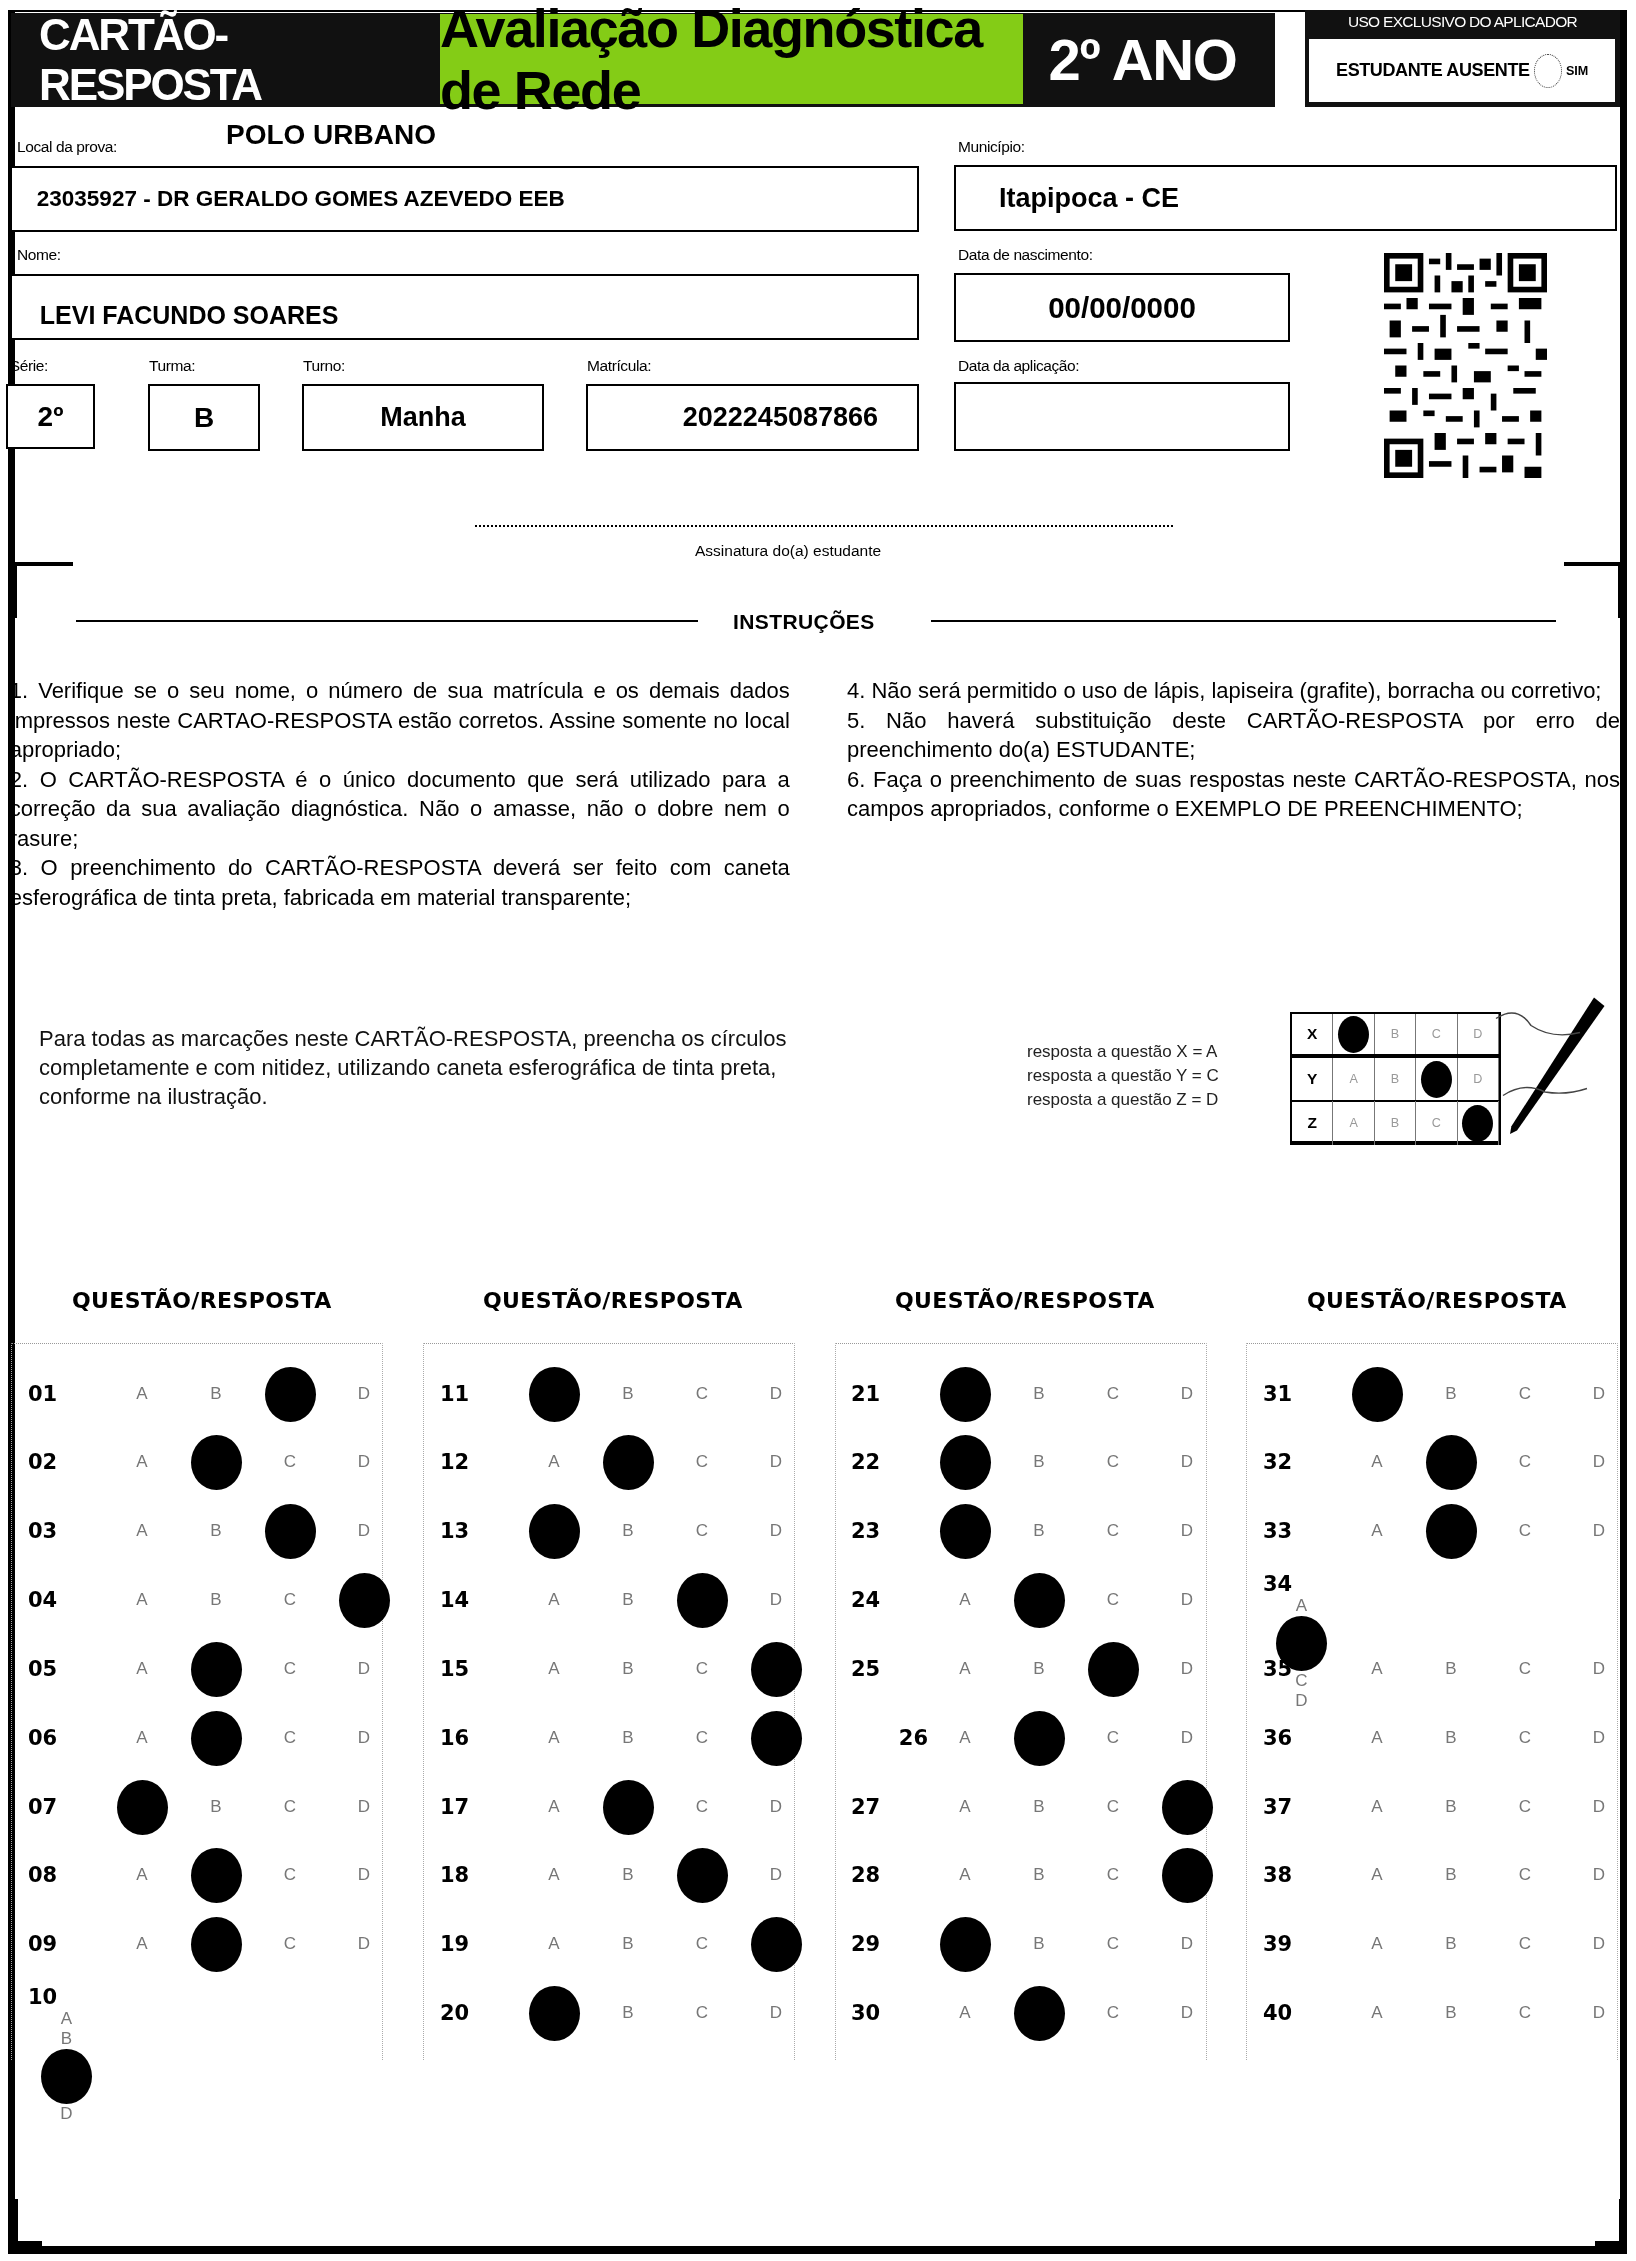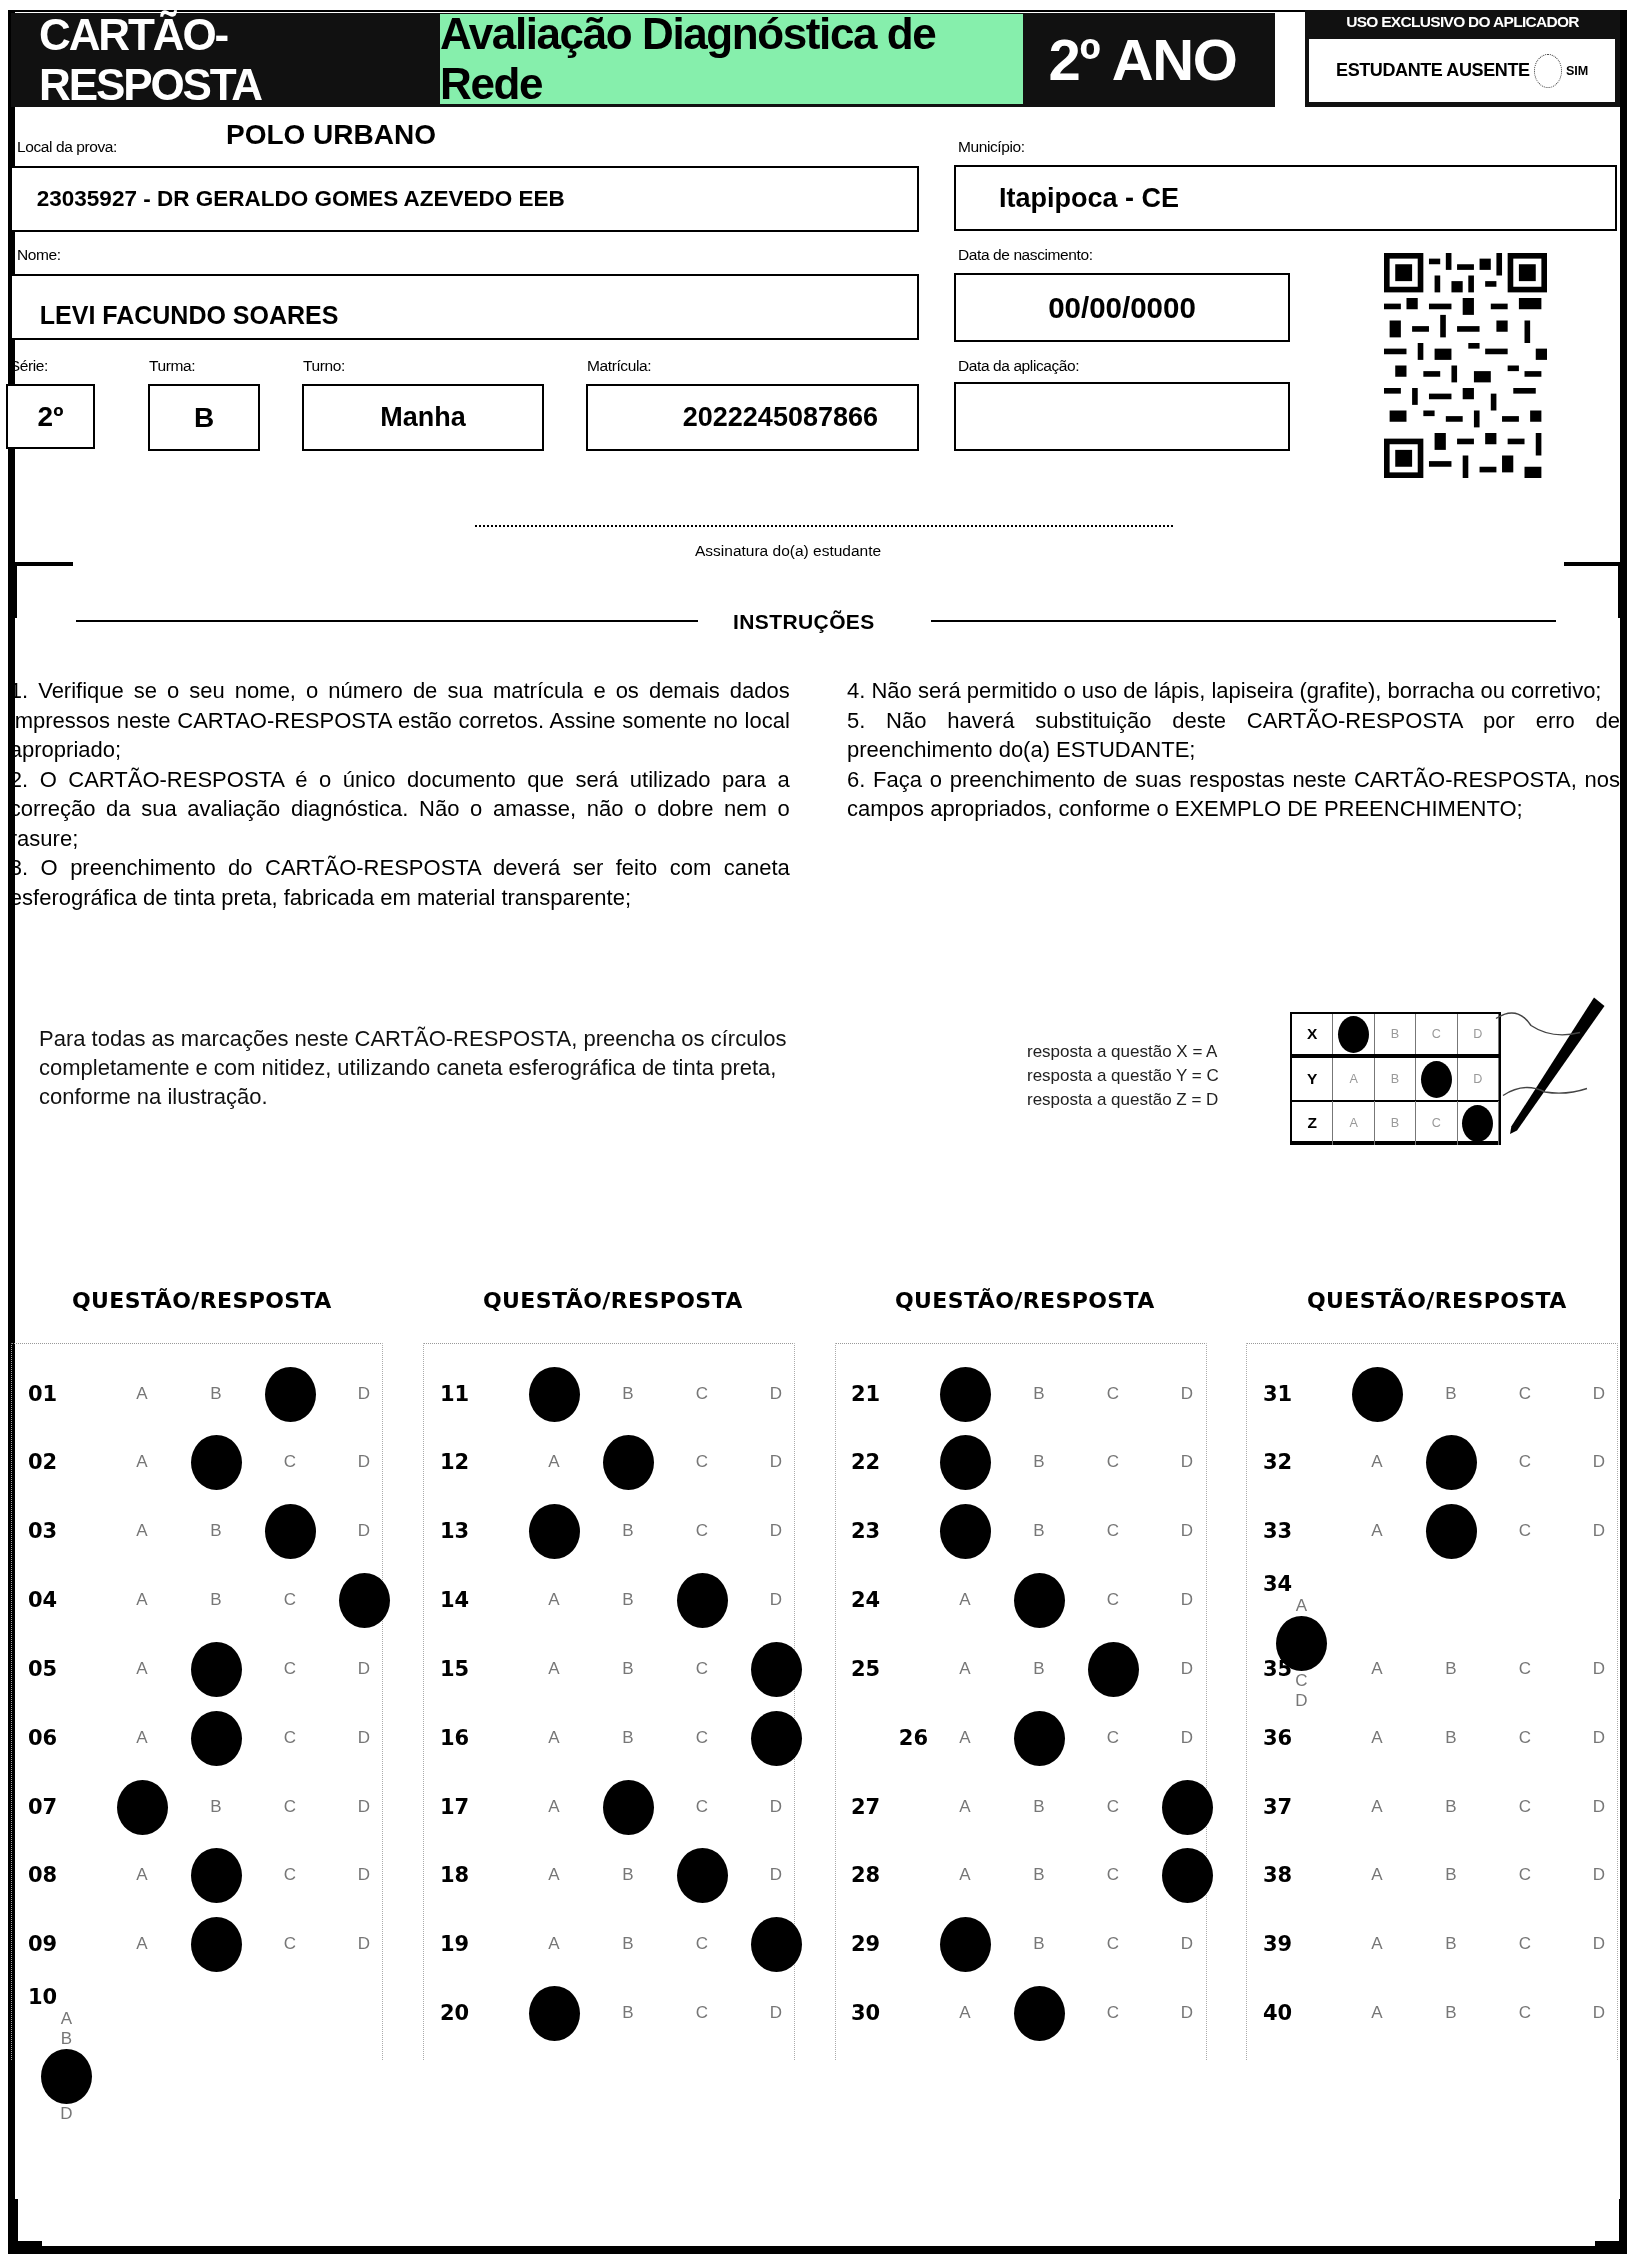--- a/index.html
+++ b/index.html
@@ -6,26 +6,26 @@
   html, body { width: 1636px; height: 2261px; background: #fff; overflow: hidden; }
   body { font-family: "Liberation Sans", sans-serif; color: #000; position: relative; }
 
   .page-frame { position: absolute; left: 8.4px; top: 9.8px; width: 1619px; height: 2244px;
     border-left: 7px solid #000; border-right: 7px solid #000; border-bottom: 8.4px solid #000; border-top: 2.8px solid #000; }
 
   
   .hdr-bar { position: absolute; left: 11.2px; top: 12.6px; width: 1264px; height: 94px; background: #111; }
   .hdr-card { position: absolute; left: 39px; top: 12.6px; width: 393px; height: 94px; display:flex; align-items:center; justify-content:center;
     color:#fff; font-weight:bold; font-size:44px; letter-spacing:-2.1px; font-family:"Liberation Sans Narrow","Liberation Sans",sans-serif; }
-  .hdr-title { position: absolute; left: 440px; top: 14px; width: 583px; height: 90px; background:#86efac; display:flex; align-items:center; justify-content:center;
-    font-size:44px; font-weight:bold; letter-spacing:-1.4px; }
+  .hdr-title { position: absolute; left: 440px; top: 14px; width: 583px; height: 90px; background:#84cc16; display:flex; align-items:center; justify-content:center;
+    font-size:54px; font-weight:bold; letter-spacing:-1.4px; }
   .hdr-year { position: absolute; left: 1023px; top: 12.6px; width: 239px; height: 94px; display:flex; align-items:center; justify-content:center;
     color:#fff; font-size:58px; font-weight:bold; letter-spacing:-1.4px; }
   .applicator { position: absolute; left: 1305px; top: 9.8px; width: 315px; height: 97px; background:#111; }
-  .applicator-title { position:absolute; left:0; top:2.8px; width:100%; text-align:center; color:#fff; font-size:15.5px; font-weight:bold; letter-spacing:-0.7px; }
+  .applicator-title { position:absolute; left:0; top:2.8px; width:100%; text-align:center; color:#fff; font-size:15.5px; font-weight:normal; letter-spacing:-0.7px; }
   .applicator-box { position:absolute; left:4.2px; top:29.5px; width:306px; height:63px; background:#fff; display:flex; align-items:center; justify-content:center; gap:4.2px; }
   .applicator-label { font-size:18px; font-weight:bold; letter-spacing:-0.4px; }
   .absent-bubble { width:28px; height:34px; border:1.4px dotted #333; border-radius:50%; }
   .absent-yes { font-size:12.6px; font-weight:bold; }
 
   
   .lbl { position:absolute; font-size:15.5px; letter-spacing:-0.4px; }
   .field { position:absolute; border:2.8px solid #000; background:#fff; display:flex; align-items:center; }
   .field-val { font-weight:bold; font-size:25px; }
   .polo { position:absolute; left:226px; top:119px; font-size:28px; font-weight:bold; }

